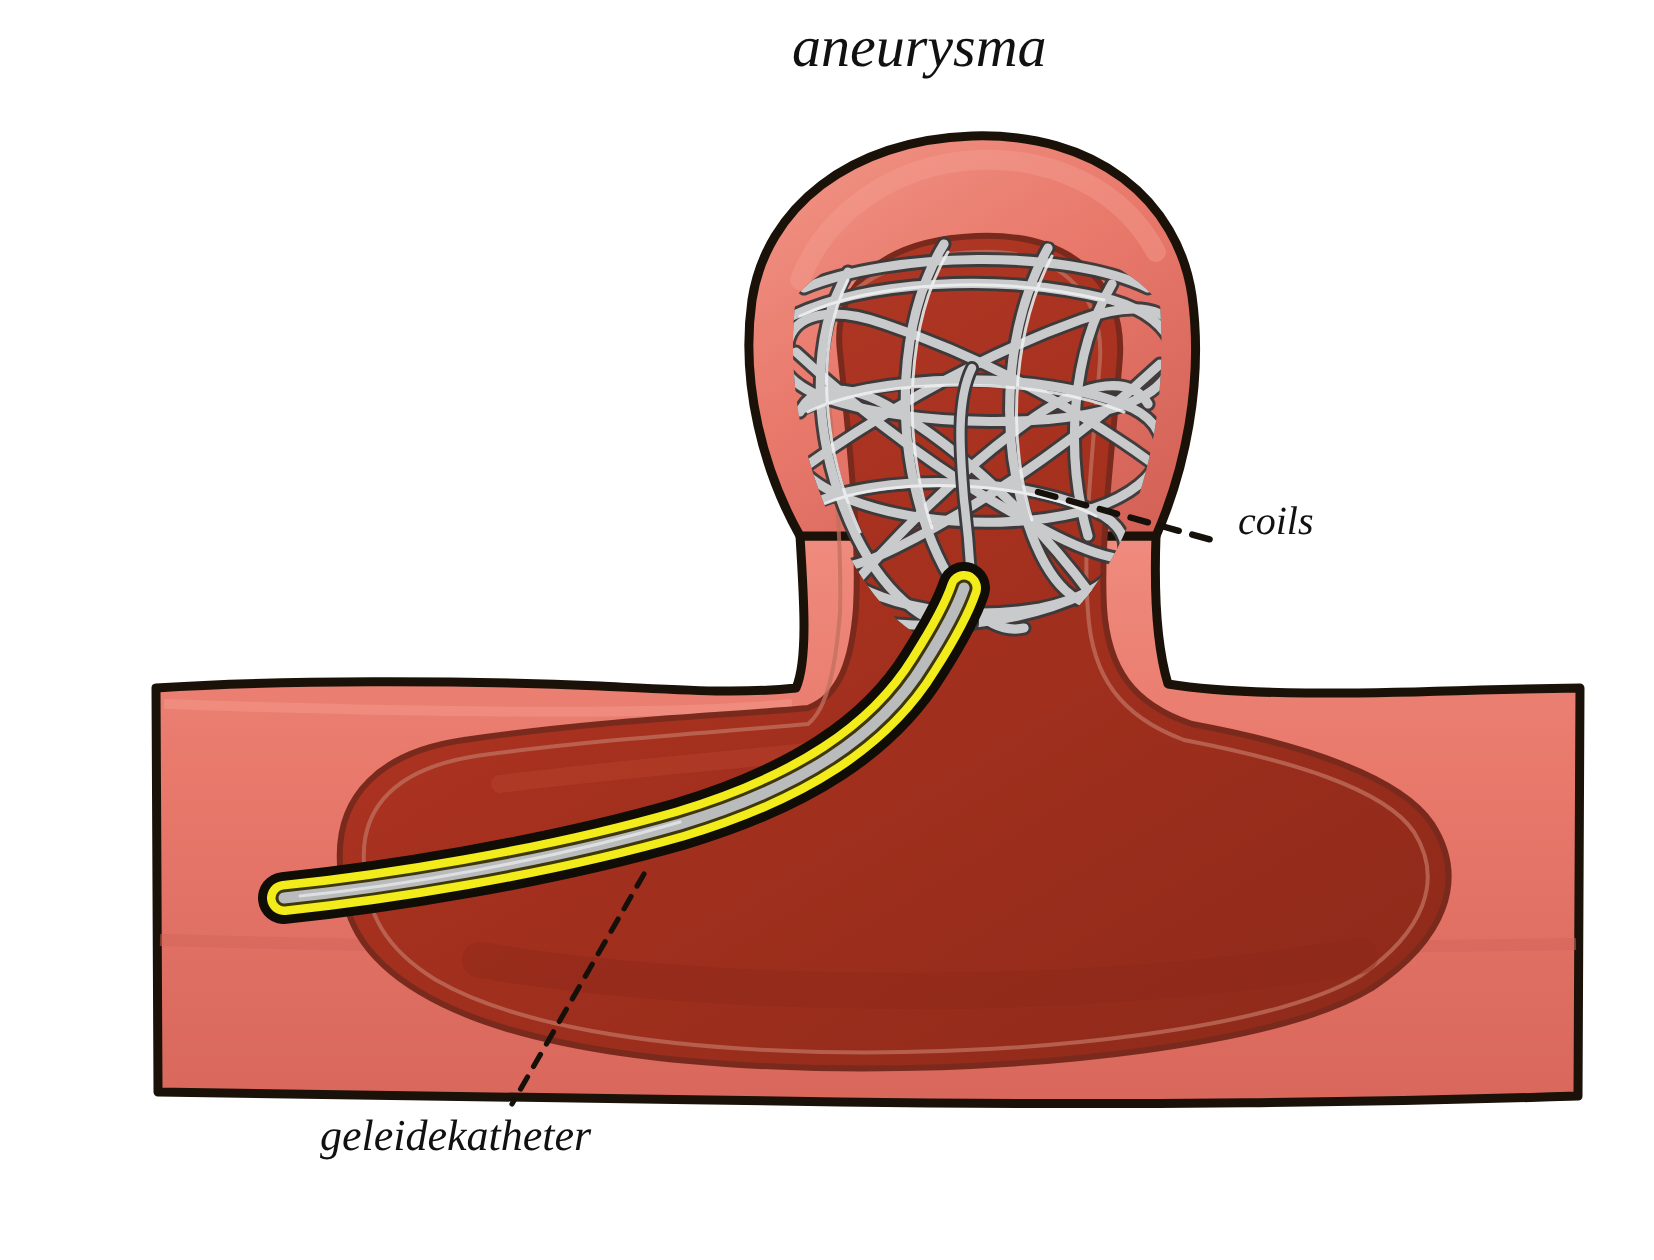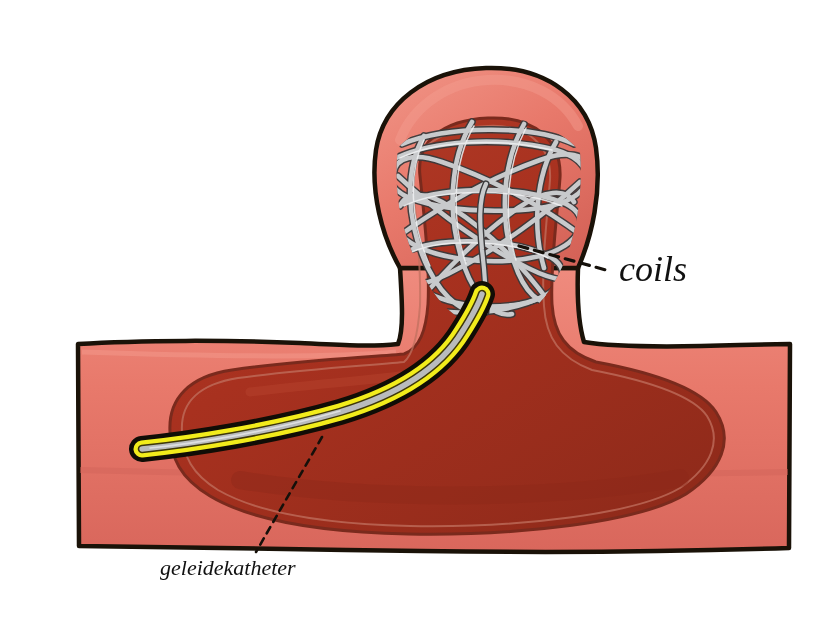--- a/index.html
+++ b/index.html
@@ -35,21 +35,21 @@
     line-height: 1;
   }
   #label-aneurysma {
     left: 396px;
     top: 10px;
     font-size: 29px;
   }
   #label-coils {
     left: 619px;
     top: 251px;
-    font-size: 36px;
+    font-size: 20px;
   }
   #label-geleidekatheter {
     left: 160px;
     top: 557px;
     font-size: 22px;
   }
 </style>
 </head>
 <body>
 
@@ -230,18 +230,19 @@
                C 400 394, 440 368, 462 332
                C 476 310, 480 300, 482 294" fill="none" stroke="#b9bbbd" stroke-width="5.5" stroke-linecap="round"></path>
       <path d="M 150 448 C 200 443, 272 431, 340 411" fill="none" stroke="#e2e3e4" stroke-width="1.6" stroke-linecap="round" opacity="0.9"></path>
     </g>
 
     <line x1="519" y1="246" x2="606" y2="270" stroke="#15100a" stroke-width="3.2" stroke-dasharray="9 7" stroke-linecap="round"></line>
 
     <line x1="322" y1="437" x2="256" y2="552" stroke="#15100a" stroke-width="2.6" stroke-dasharray="7 6" stroke-linecap="round"></line>
   </svg>
 
+  <div class="label" id="label-aneurysma">aneurysma</div>
 
   <div class="label" id="label-coils">coils</div>
 
   <div class="label" id="label-geleidekatheter">geleidekatheter</div>
 
 </div>
 
 </body></html>

